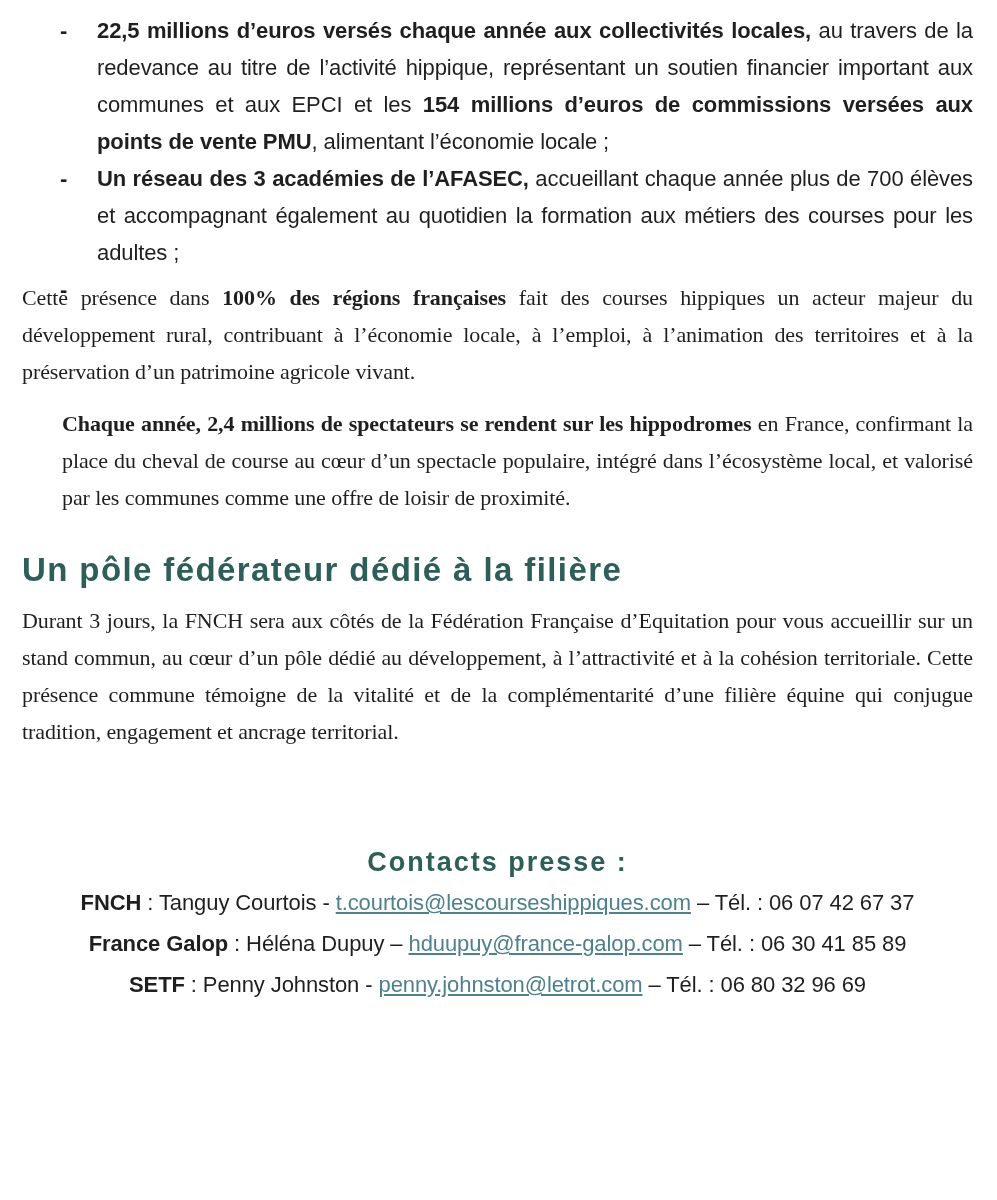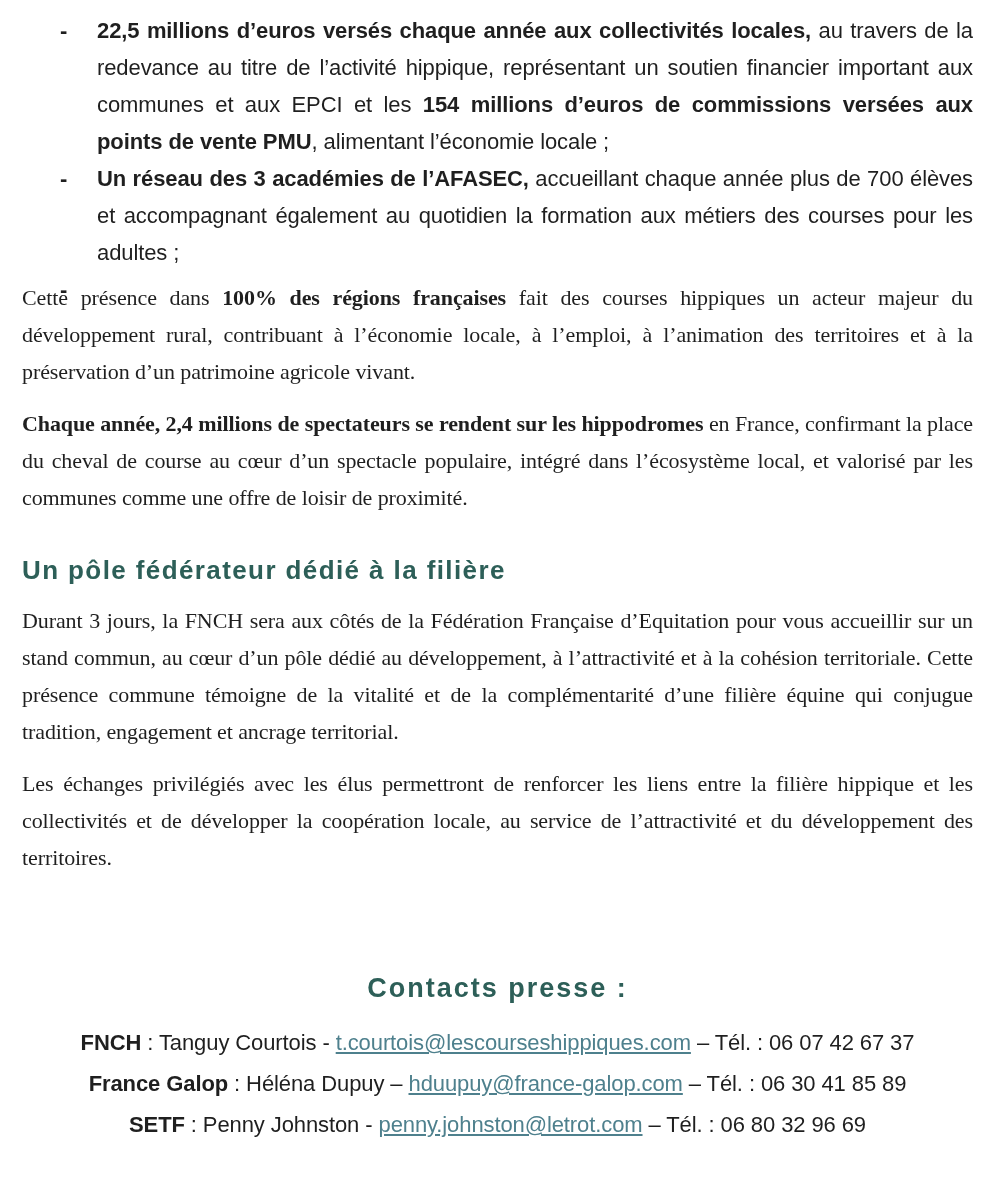--- a/index.html
+++ b/index.html
@@ -40,38 +40,38 @@
     left: 38px;
     top: 0;
     font-weight: bold;
   }
 
   p.body-para {
     margin: 0 0 15px 0;
     text-align: justify;
     font-family: Liberation Serif, serif;
   }
-  p.body-para.last-before-heading { margin-bottom: 38px; }
+  p.body-para.last-before-heading { margin-bottom: 38px; margin-left: 40px; }
   p.body-para.no-bottom { margin-bottom: 0; }
 
   h2.section-heading {
     margin: 0 0 16px 0;
-    font-size: 26px;
+    font-size: 33px;
     line-height: 32px;
     font-weight: bold;
     letter-spacing: 1.4px;
     color: var(--c-heading, #2d5f58);
   }
 
   .contacts {
     margin-top: 96px;
     text-align: center;
   }
   .contacts-heading {
-    margin: 0 0 18px 0;
+    margin: 0 0 4px 0;
     font-size: 27px;
     line-height: 32px;
     font-weight: bold;
     letter-spacing: 2px;
     color: var(--c-heading, #2d5f58);
   }
   .contact-line {
     line-height: 41px;
   }
   .contact-line a.link, a.link {
@@ -100,21 +100,20 @@
   </ul>
 
   <p class="body-para"><span>Cette présence dans </span><span class="b">100% des régions françaises</span><span> fait des courses hippiques un acteur majeur du développement rural, contribuant à l’économie locale, à l’emploi, à l’animation des territoires et à la préservation d’un patrimoine agricole vivant.</span></p>
 
   <p class="body-para last-before-heading"><span class="b">Chaque année, 2,4 millions de spectateurs se rendent sur les hippodromes</span><span> en France, confirmant la place du cheval de course au cœur d’un spectacle populaire, intégré dans l’écosystème local, et valorisé par les communes comme une offre de loisir de proximité.</span></p>
 
   <h2 class="section-heading">Un pôle fédérateur dédié à la filière</h2>
 
   <p class="body-para"><span>Durant 3 jours, la FNCH sera aux côtés de la Fédération Française d’Equitation pour vous accueillir sur un stand commun, au cœur d’un pôle dédié au développement, à l’attractivité et à la cohésion territoriale. Cette présence commune témoigne de la vitalité et de la complémentarité d’une filière équine qui conjugue tradition, engagement et ancrage territorial.</span></p>
 
-  <p class="body-para no-bottom"><span>Les échanges privilégiés avec les élus permettront de renforcer les liens entre la filière hippique et les collectivités et de développer la coopération locale, au service de l’attractivité et du développement des territoires.</span></p>
 
   <div class="contacts">
     <h2 class="contacts-heading">Contacts presse :</h2>
     <div class="contact-line"><span class="b">FNCH</span><span> : Tanguy Courtois - </span><a class="link" href="#">t.courtois@lescourseshippiques.com</a><span> – Tél. : 06 07 42 67 37</span></div>
     <div class="contact-line"><span class="b">France Galop</span><span> : Héléna Dupuy – </span><a class="link" href="#">hduupuy@france-galop.com</a><span> – Tél. : 06 30 41 85 89</span></div>
     <div class="contact-line"><span class="b">SETF</span><span> : Penny Johnston - </span><a class="link" href="#">penny.johnston@letrot.com</a><span> – Tél. : 06 80 32 96 69</span></div>
   </div>
 
 </div>
 

